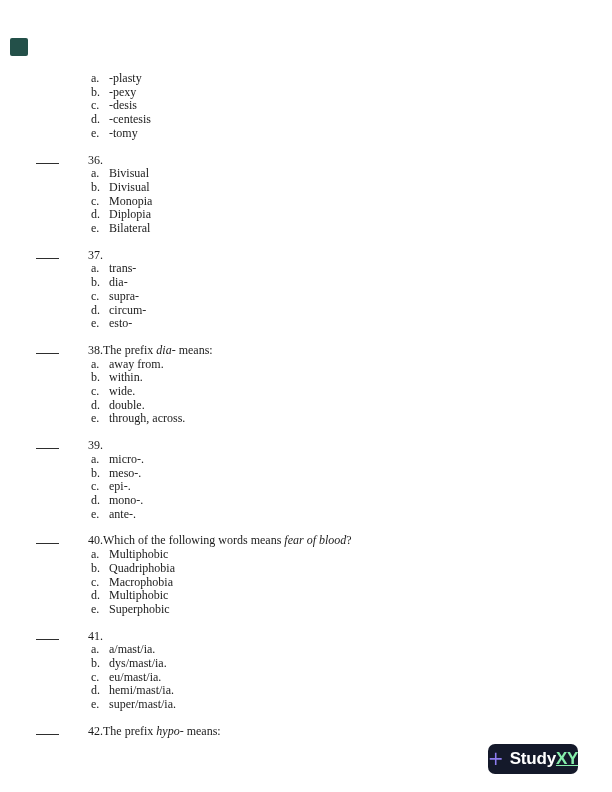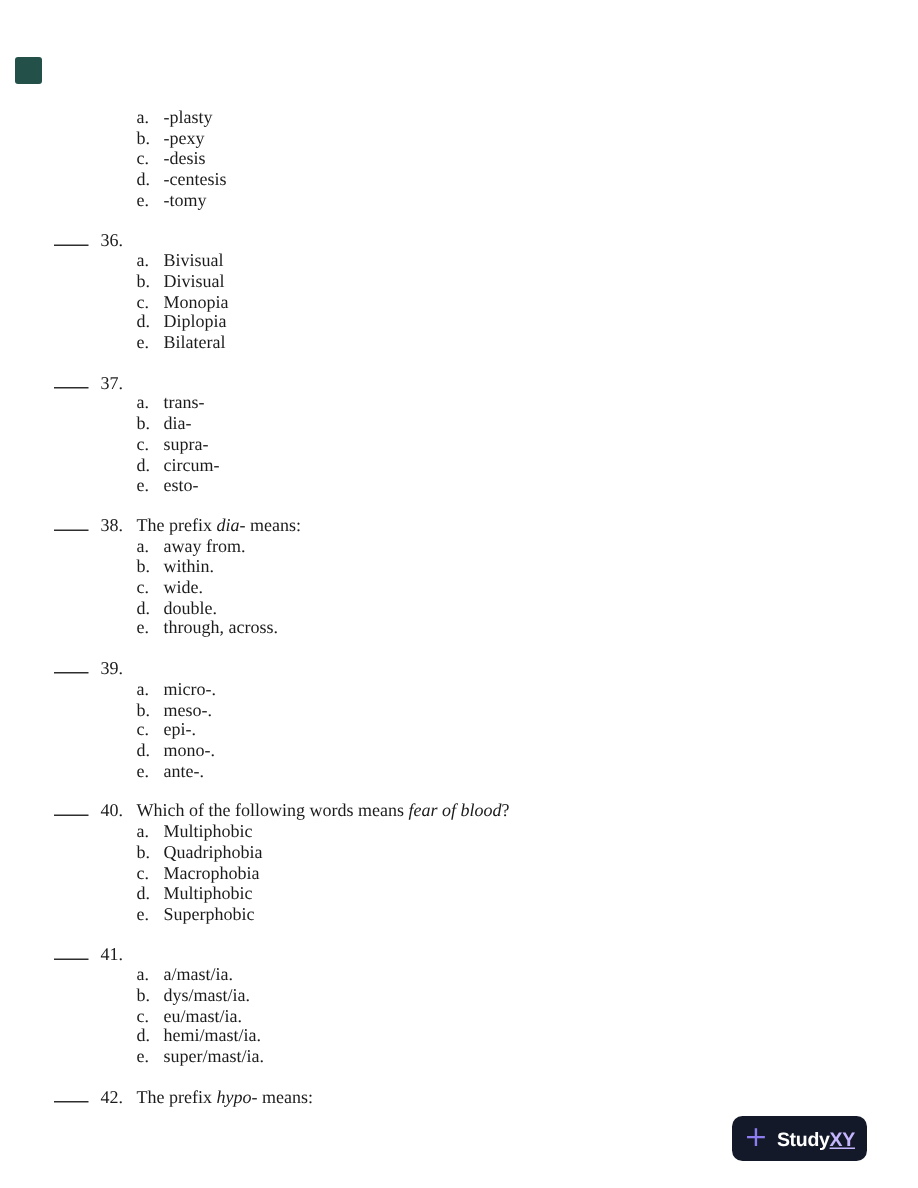--- a/index.html
+++ b/index.html
@@ -22,36 +22,36 @@
   }
   .block{margin-bottom:10px;}
   .line{
     display:flex;align-items:baseline;
     line-height:13.7px;white-space:pre;
   }
   .blank{
     margin-left:36px;width:23px;height:12px;flex:none;
     border-bottom:1px solid #2e2e2e;
   }
-  .qnum{margin-left:8px;width:24px;flex:none;}
+  .qnum{margin-left:20px;width:24px;flex:none;text-align:right;}
   .letter{margin-left:91px;width:18px;flex:none;}
   .it{font-style:italic;}
   #logo{
     position:absolute;left:488px;top:744px;
     width:90px;height:30px;border-radius:7px;
     display:flex;align-items:center;justify-content:center;
     font-family:"Liberation Sans","DejaVu Sans",sans-serif;
     cursor:pointer;
   }
   #logo .plus{
     font-family:"DejaVu Sans",sans-serif;
     font-weight:400;font-size:19px;line-height:1;
     margin-right:6px;transform:translateY(-1px);
   }
-  #logo .brand{font-weight:700;font-size:13px;letter-spacing:-0.2px;}
+  #logo .brand{font-weight:700;font-size:17px;letter-spacing:-0.2px;}
 </style>
 </head>
 <body>
 
 <div id="corner-marker" style="background: rgb(35, 80, 73);"></div>
 
 <div id="doc">
     <div class="block">
       <div class="line opt"><span class="letter">a.</span><span>-plasty</span></div>
       <div class="line opt"><span class="letter">b.</span><span>-pexy</span></div>
@@ -108,14 +108,14 @@
       <div class="line opt"><span class="letter">e.</span><span>super/mast/ia.</span></div>
     </div>
     <div class="block">
       <div class="line"><span class="blank"></span><span class="qnum">42.</span><span class="qtext"><span>The prefix </span><span class="it">hypo-</span><span> means:</span></span></div>
     </div>
   </div>
 
 <div id="logo" style="background: rgb(20, 25, 42);">
   <span class="plus" style="color: rgb(141, 124, 240);">+</span>
   <span class="brand" style="color: rgb(255, 255, 255);">Study</span>
-  <span class="brand" style="color: #c4b5fd; text-decoration: underline;">XY</span>
+  <span class="brand" style="color: #86efac; text-decoration: underline;">XY</span>
 </div>
 
 </body></html>

